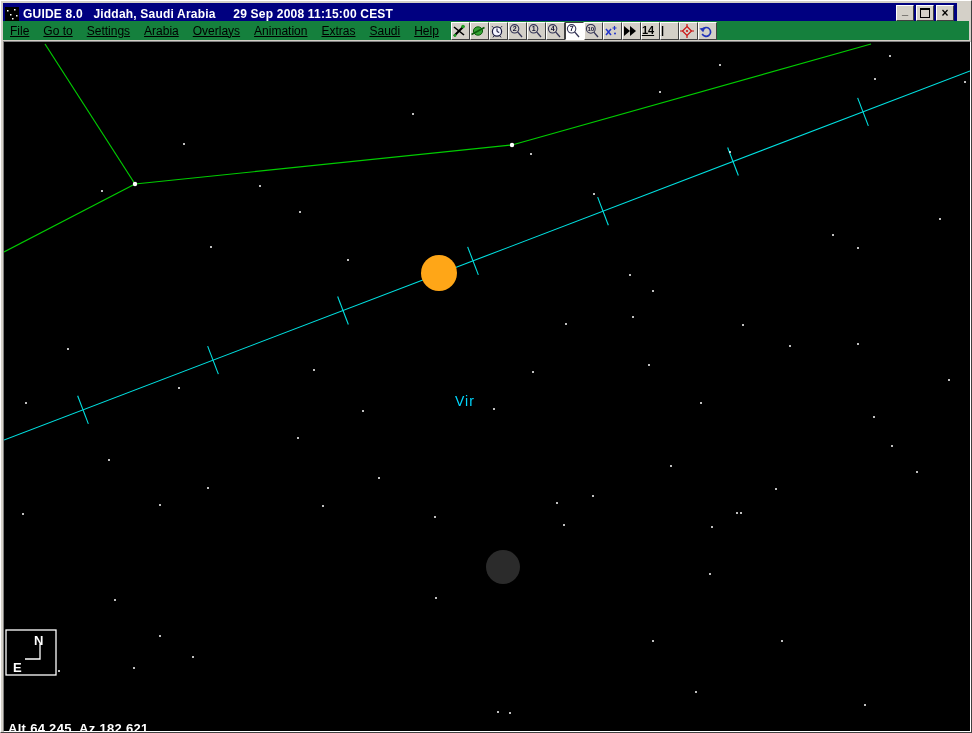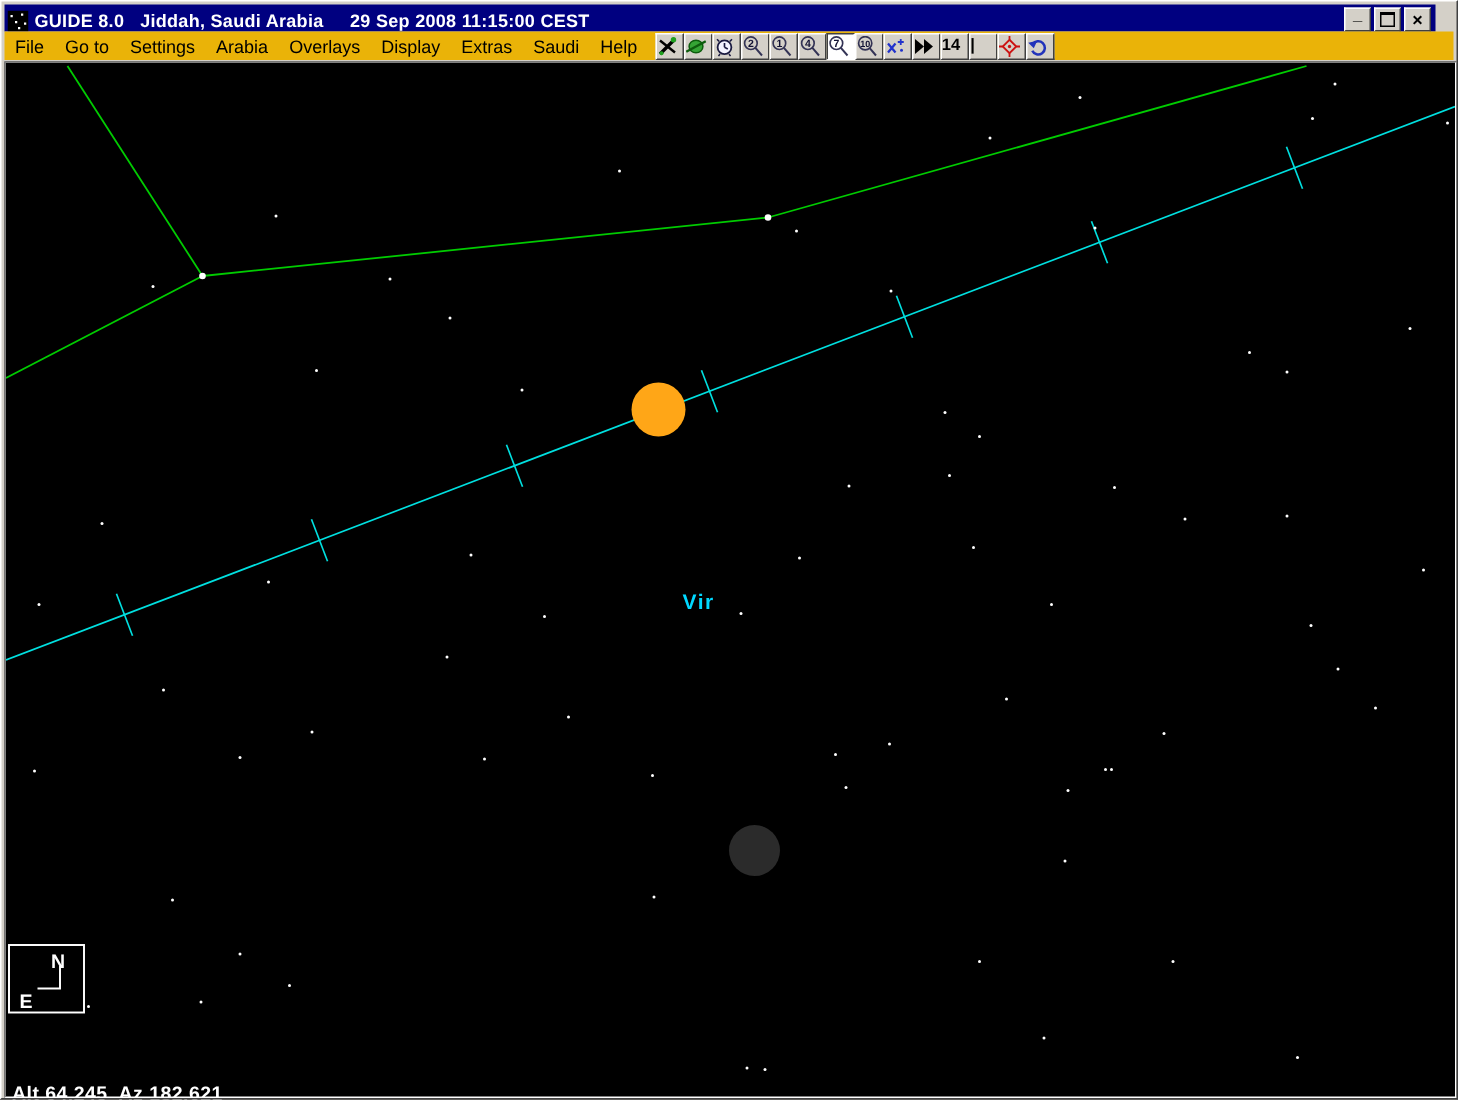--- a/index.html
+++ b/index.html
@@ -24,21 +24,21 @@
     display:flex;align-items:center;justify-content:center;
     font-size:11px;font-weight:bold;color:#000;line-height:1;cursor:default;
   }
   .glyph-min{position:relative;top:-3px;font-weight:bold;}
   .glyph-max{width:8px;height:7px;border:1px solid #000;border-top-width:2px;}
   .glyph-close{font-size:12px;}
 
   
   .menubar{
     position:absolute;left:3px;top:21px;right:3px;height:19px;
-    display:flex;align-items:center;background:#eab308;font-size:12px;color:#000;
+    display:flex;align-items:center;background:#15803d;font-size:12px;color:#000;text-decoration:underline;
   }
   .menu-item{padding:2px 7px;white-space:pre;}
   .toolbar{display:flex;margin-left:5px;}
   .tb-btn{
     width:19px;height:18px;background:#d4d0c8;
     border:1px solid;border-color:#fff #404040 #404040 #fff;
     display:flex;align-items:center;justify-content:flex-start;box-sizing:border-box;
   }
   .tb-btn.active{background:#fff;border-color:#404040 #fff #fff #404040;}
   .tb-btn svg{display:block;}
@@ -47,21 +47,21 @@
   
   .chart{
     position:absolute;left:3px;top:41px;width:966px;height:689px;
     background:#000;
     border-top:1px solid #808080;border-left:1px solid #808080;
     border-right:1px solid #fff;border-bottom:1px solid #fff;
     box-sizing:content-box;
   }
   .chart svg{position:absolute;left:0;top:0;}
   .vir-label{
-    position:absolute;font-size:14px;font-weight:bold;color:#00d8ff;
+    position:absolute;font-size:14px;font-weight:normal;color:#00d8ff;
     letter-spacing:1px;
   }
   .status{
     position:absolute;left:4px;color:#fff;font-size:13px;font-weight:bold;
     white-space:pre;letter-spacing:.3px;
   }
   .status.l1{top:679px;}
 </style>
 </head>
 <body>
@@ -88,21 +88,21 @@
     </div>
   </div>
 </div>
 
 <div class="menubar">
   <span class="menu-item">File</span>
   <span class="menu-item">Go to</span>
   <span class="menu-item">Settings</span>
   <span class="menu-item">Arabia</span>
   <span class="menu-item">Overlays</span>
-  <span class="menu-item">Display</span>
+  <span class="menu-item">Animation</span>
   <span class="menu-item">Extras</span>
   <span class="menu-item">Saudi</span>
   <span class="menu-item">Help</span>
 
   <div class="toolbar">
     <div class="tb-btn">
       <svg width="14" height="14" viewBox="0 0 14 14">
         <path d="M2 12 L12 2" stroke="#000" stroke-width="2.2"></path>
         <path d="M2 3 L12 11" stroke="#000" stroke-width="1.6"></path>
         <circle cx="11" cy="2.5" r="1.8" fill="#1fa01f"></circle>

